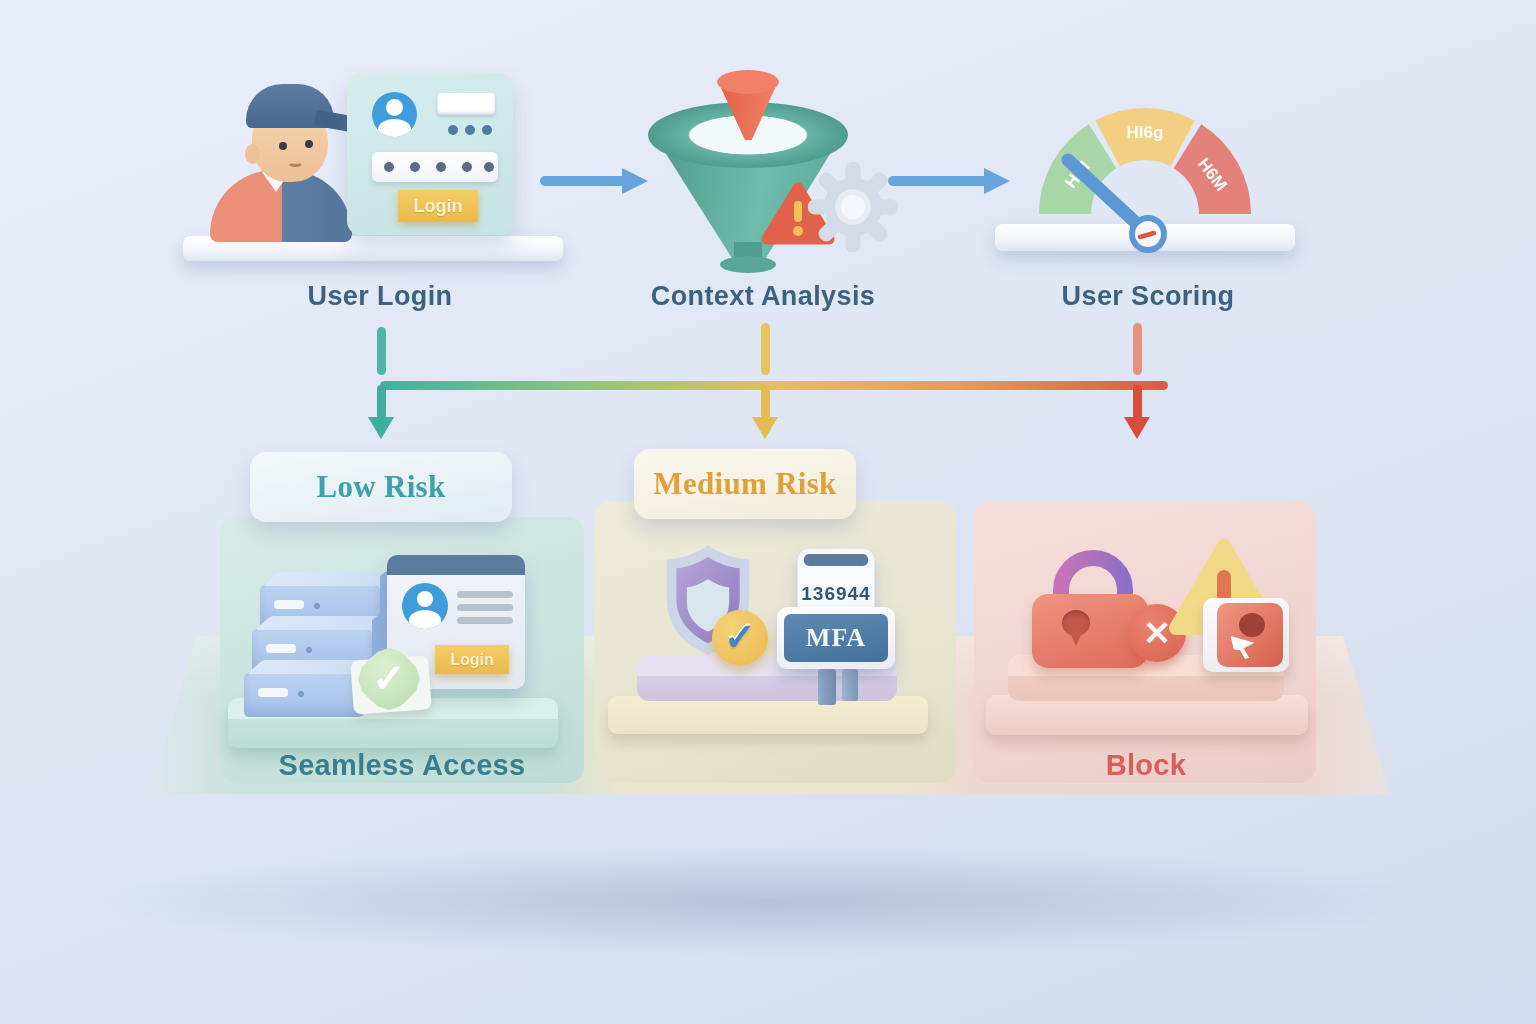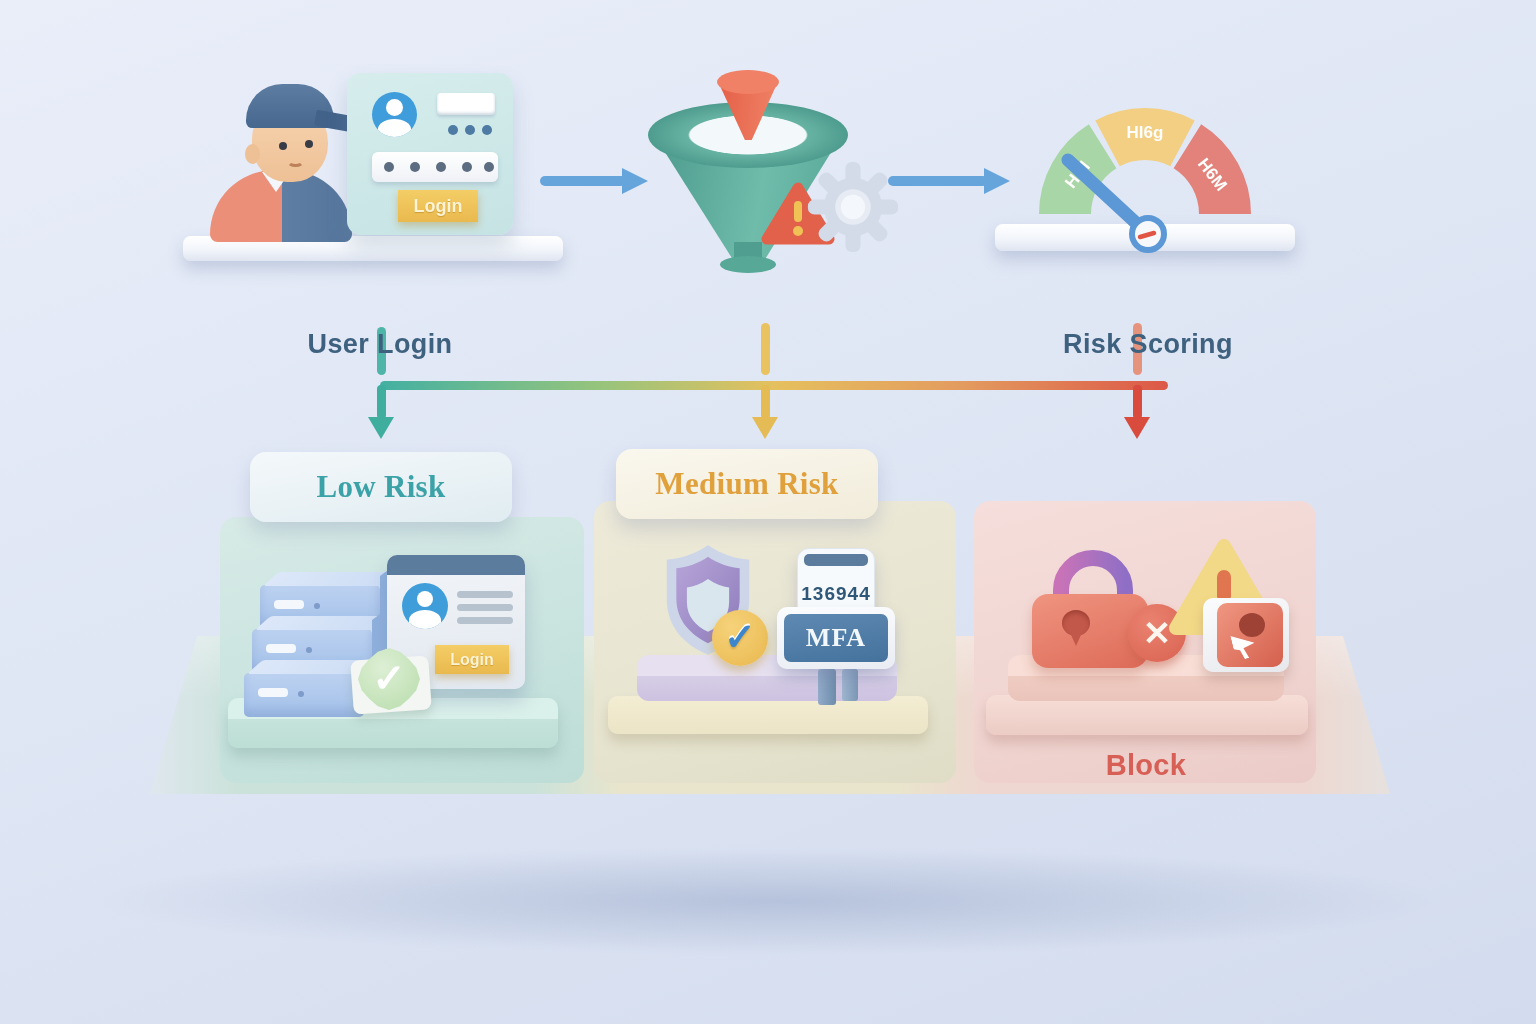--- a/index.html
+++ b/index.html
@@ -2,21 +2,21 @@
 <html><head>
 <meta charset="utf-8">
 <style>
   html,body{margin:0;padding:0;background:#dfe6f3;}
   #canvas{position:relative;width:1536px;height:1024px;overflow:hidden;
     font-family:"Liberation Sans",sans-serif;
     background:linear-gradient(160deg,#e9eef9 0%,#dfe6f4 45%,#d3dcee 100%);}
   #canvas *{position:absolute;box-sizing:border-box;}
 
   
-  .stage-label{font-size:27px;font-weight:600;color:#3e617f;text-align:center;letter-spacing:.4px;margin-top:48px;}
+  .stage-label{font-size:27px;font-weight:600;color:#3e617f;text-align:center;letter-spacing:.4px;}
   .action-label{font-size:29px;font-weight:600;text-align:center;letter-spacing:.3px;}
 
   
   .shelf{background:linear-gradient(180deg,#ffffff 0%,#f2f5fa 55%,#dfe5f1 100%);
     border-radius:8px;box-shadow:0 8px 16px rgba(110,130,170,.30);}
   .shelf-login{left:183px;top:236px;width:380px;height:25px;}
   .shelf-risk{left:995px;top:224px;width:300px;height:27px;}
 
   
   .person{left:205px;top:80px;width:155px;height:162px;}
@@ -116,21 +116,21 @@
   .wall{border-radius:16px;}
   .wall-low{left:220px;top:517px;width:364px;height:266px;
     background:linear-gradient(165deg,#d7eae6 0%,#c8e3de 60%,#bdddd6 100%);}
   .wall-med{left:594px;top:501px;width:362px;height:282px;
     background:linear-gradient(165deg,#edead9 0%,#e7e4d0 60%,#dfddc6 100%);}
   .wall-high{left:974px;top:501px;width:342px;height:282px;
     background:linear-gradient(165deg,#f5dedb 0%,#f0d5d1 60%,#ebcbc7 100%);}
   .pill{height:70px;border-radius:16px;text-align:center;font-weight:bold;font-size:31px;
     line-height:70px;box-shadow:0 10px 18px rgba(120,130,170,.25);letter-spacing:.3px;}
   .pill-low{left:250px;top:452px;width:262px;background:linear-gradient(170deg,#f4f8fa,#e0ecf1);color:#3ba2a8;}
-  .pill-med{left:616px;top:449px;width:262px;background:linear-gradient(170deg,#faf7ee,#f1ecda);color:#e0a03c;}
+  .pill-med{left:634px;top:449px;width:222px;background:linear-gradient(170deg,#faf7ee,#f1ecda);color:#e0a03c;}
   .pill-high{left:1020px;top:449px;width:258px;background:linear-gradient(170deg,#fbefed,#f4dfdc);color:#de6a60;}
 
   
   .plat{border-radius:10px;}
   .plat-low{left:228px;top:698px;width:330px;height:50px;
     background:linear-gradient(180deg,#daf0ea 0%,#daf0ea 42%,#c5e3db 43%,#bcded5 100%);
     box-shadow:0 9px 14px rgba(110,150,140,.30);}
   .plat-med-top{left:637px;top:655px;width:260px;height:46px;border-radius:12px;
     background:linear-gradient(180deg,#e6e0f0 0%,#e6e0f0 45%,#d6cde6 46%,#cdc2e0 100%);}
   .plat-med-base{left:608px;top:696px;width:320px;height:38px;
@@ -286,39 +286,40 @@
     <g fill="#d3dae8">
       <rect x="42" y="2" width="16" height="96" rx="7"></rect>
       <rect x="42" y="2" width="16" height="96" rx="7" transform="rotate(45 50 50)"></rect>
       <rect x="42" y="2" width="16" height="96" rx="7" transform="rotate(90 50 50)"></rect>
       <rect x="42" y="2" width="16" height="96" rx="7" transform="rotate(135 50 50)"></rect>
       <circle cx="50" cy="50" r="31"></circle>
     </g>
     <circle cx="50" cy="50" r="19" fill="#e6ebf4"></circle>
     <circle cx="50" cy="50" r="13" fill="#f4f7fb"></circle>
   </svg>
+  <div class="stage-label lbl-context z3">Context Analysis</div>
 
   <div class="arrow-right arrow-2 z2">
     <div class="ar-shaft"></div>
       <div class="ar-head"></div>
   </div>
 
   <div class="shelf shelf-risk z2"></div>
   <svg class="gauge z3" viewBox="0 0 250 170">
     <path d="M45,128 A80,80 0 0 1 82.6,60.2" fill="none" stroke="#a9d6a6" stroke-width="52"></path>
     <path d="M87.5,57.4 A80,80 0 0 1 162.5,57.4" fill="none" stroke="#f2cf82" stroke-width="52"></path>
     <path d="M167.4,60.2 A80,80 0 0 1 205,128" fill="none" stroke="#e2827a" stroke-width="52"></path>
     <text x="62" y="92" transform="rotate(-52 62 92)" font-size="17" font-weight="bold" fill="#fdfdfb" text-anchor="middle">HCI</text>
     <text x="125" y="52" font-size="17" font-weight="bold" fill="#fdfdfb" text-anchor="middle">HI6g</text>
     <text x="188" y="92" transform="rotate(52 188 92)" font-size="17" font-weight="bold" fill="#fdfdfb" text-anchor="middle">H6M</text>
     <line x1="48" y1="74" x2="128" y2="148" stroke="#5c98d6" stroke-width="13" stroke-linecap="round"></line>
     <circle cx="128" cy="148" r="16" fill="#f6f8fb" stroke="#5c98d6" stroke-width="6"></circle>
     <line x1="120" y1="151" x2="134" y2="147" stroke="#e05545" stroke-width="4.5" stroke-linecap="round"></line>
   </svg>
-  <div class="stage-label lbl-risk z3">Risk Scoring</div>
+  <div class="stage-label lbl-risk z3">User Scoring</div>
 
   <div class="stub stub-low z2"></div>
   <div class="stub stub-med z2"></div>
   <div class="stub stub-high z2"></div>
   <div class="hbar z2"></div>
   <div class="darr darr-low z2">
     <div class="sh"></div>
       <div class="hd"></div>
     </div>
   <div class="darr darr-med z2">
@@ -353,20 +354,21 @@
       <div class="av-head"></div>
         <div class="av-body"></div>
     </div>
     <div class="win-line wl1"></div>
     <div class="win-line wl2"></div>
     <div class="win-line wl3"></div>
     <div class="btn win-btn">Login</div>
   </div>
   <div class="badge-paper z3"></div>
   <div class="badge-low z4">✓</div>
+  <div class="action-label act-low z3">Seamless Access</div>
 
   <div class="wall wall-med z2"></div>
   <div class="pill pill-med z4">Medium Risk</div>
   <div class="plat plat-med-base z2"></div>
   <div class="plat plat-med-top z2"></div>
   <svg class="shield-med z3" viewBox="0 0 100 120">
     <defs>
       <linearGradient id="gp" x1="0" y1="0" x2="1" y2="1">
         <stop offset="0" stop-color="#b7a4d8"></stop>
           <stop offset="1" stop-color="#8d7cbc"></stop>

